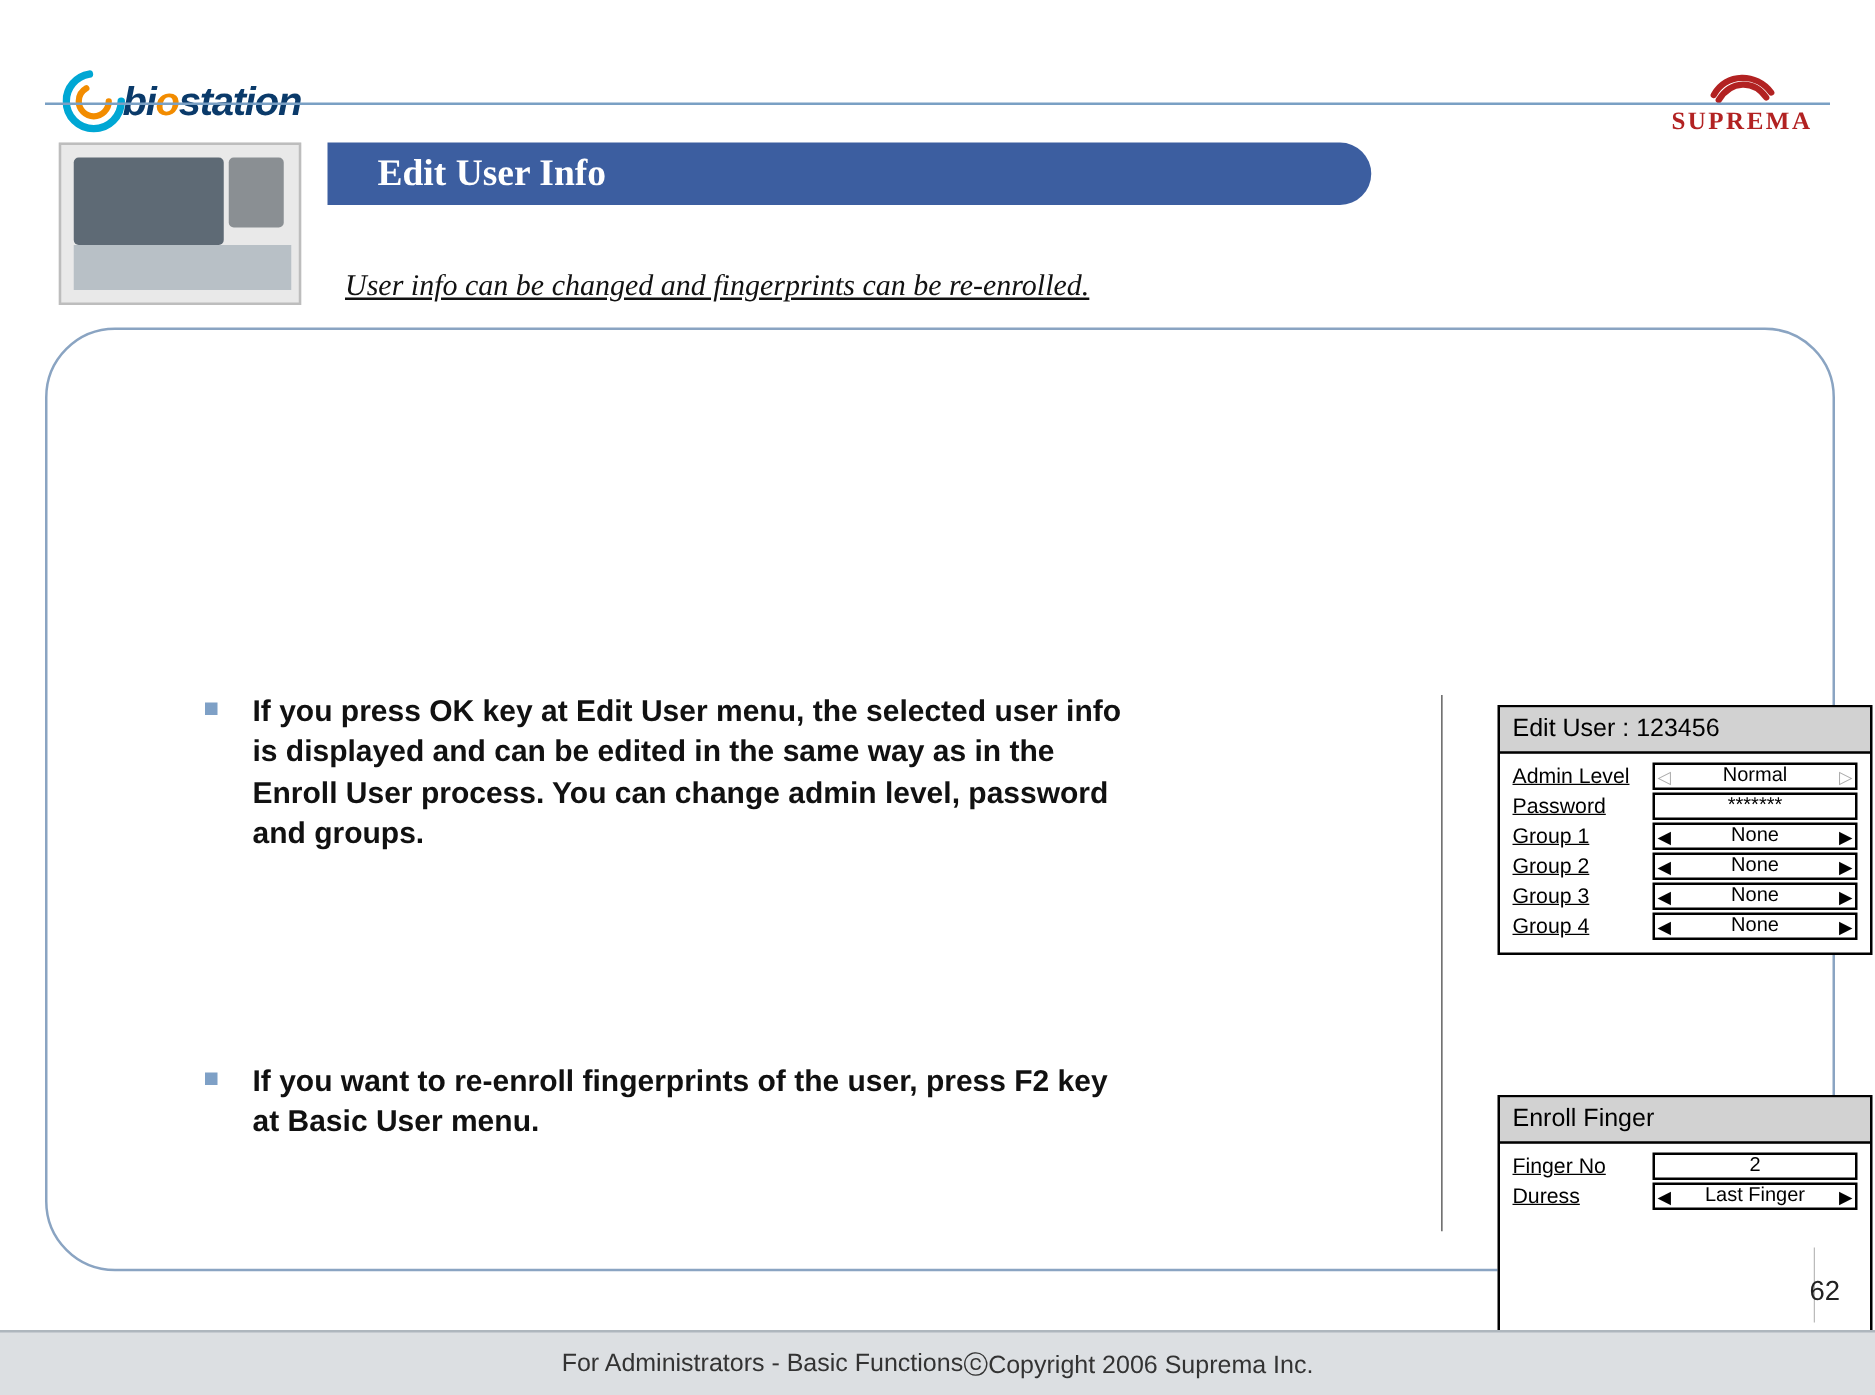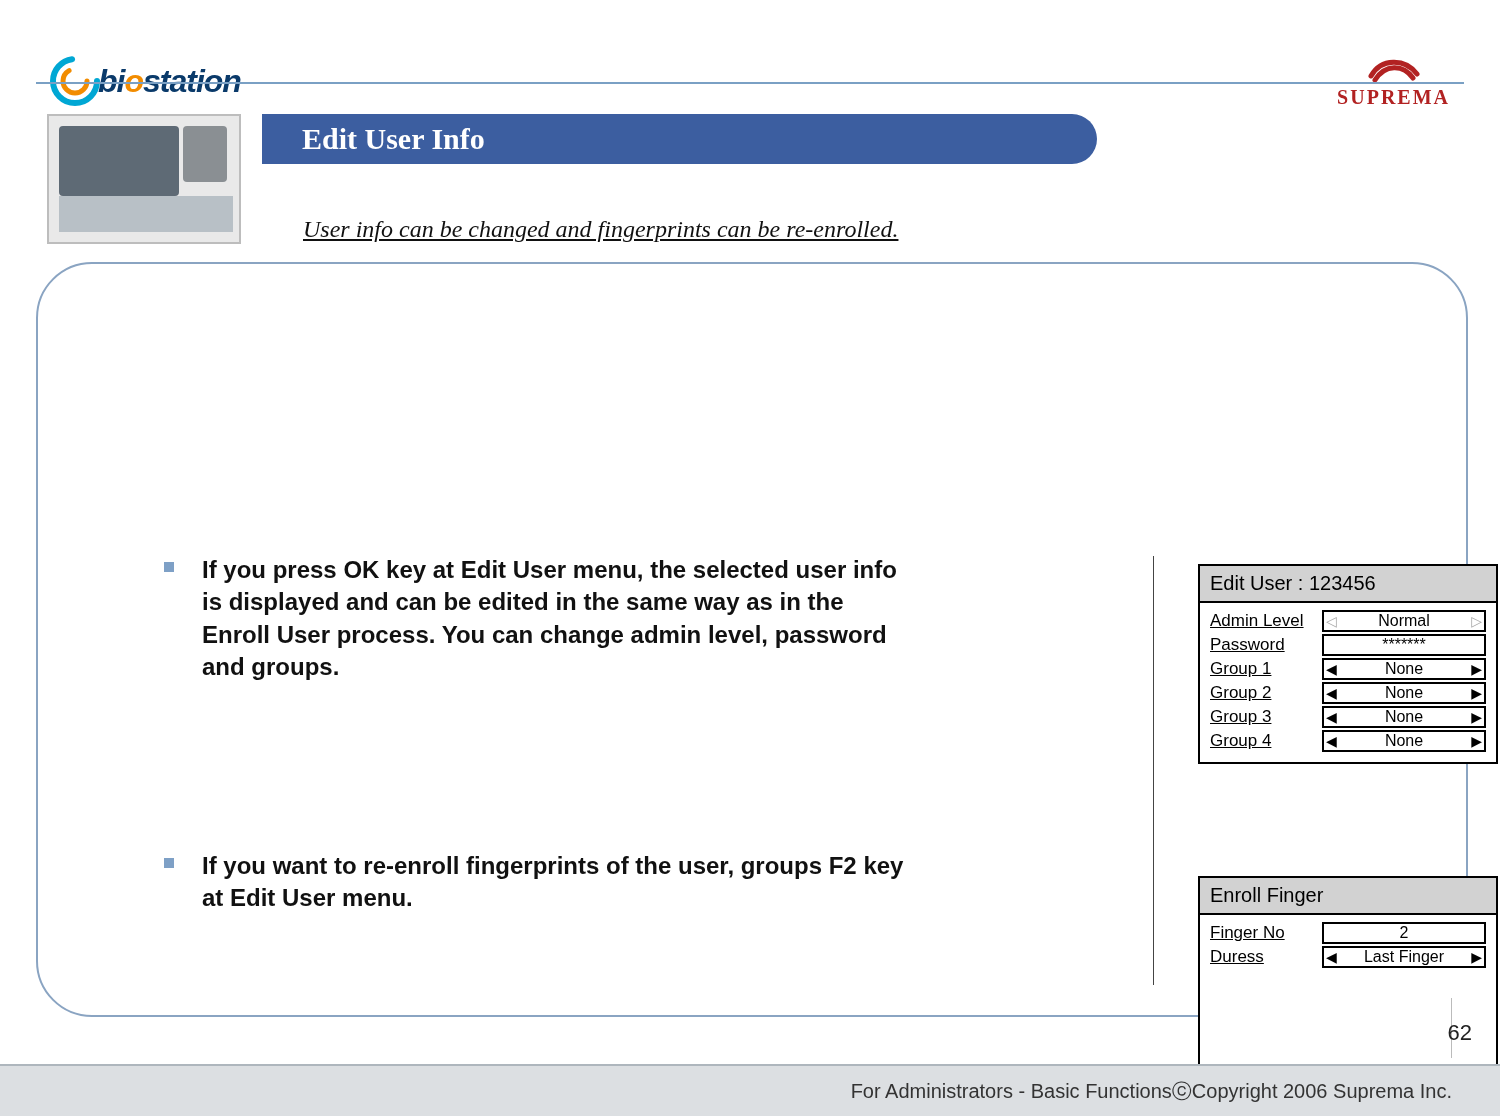--- a/index.html
+++ b/index.html
@@ -21,21 +21,21 @@
   .header-divider { position:absolute; left:36px; right:36px; top:82px; border-top:2px solid #7aa0c4; }
 
   
   .device-img { position:absolute; left:47px; top:114px; width:194px; height:130px; background:#e9e9e9; border:2px solid #bdbdbd; }
   .device-img::before { content:""; position:absolute; left:10px; top:10px; width:120px; height:70px; background:#5e6a75; border-radius:4px; }
   .device-img::after { content:""; position:absolute; right:12px; top:10px; width:44px; height:56px; background:#8a8f93; border-radius:4px; }
   .device-strip { position:absolute; left:10px; bottom:10px; width:174px; height:36px; background:#b8c0c6; }
 
   .title-pill { position:absolute; left:262px; top:114px; width:835px; height:50px; background:#3c5ea0; border-top-right-radius:25px; border-bottom-right-radius:25px; display:flex; align-items:center; padding-left:40px; }
   .title-pill-text { color:#fff; font-family:"Times New Roman", serif; font-size:30px; font-weight:bold; }
-  .subtitle { position:absolute; left:303px; top:216px; font-family:"Times New Roman", serif; font-style:italic; font-size:24px; text-decoration:underline; color:#111; }
+  .subtitle { position:absolute; left:276px; top:216px; font-family:"Times New Roman", serif; font-style:italic; font-size:24px; text-decoration:underline; color:#111; }
 
   
   .content-frame { position:absolute; left:36px; top:262px; width:1432px; height:755px; border:2px solid #8aa4c2; border-radius:56px; }
 
   .bullets-left { position:absolute; left:126px; top:290px; width:750px; }
   .bullet { display:flex; gap:28px; margin-bottom:22px; }
   .sq { width:10px; height:10px; background:#7ea0c6; margin-top:8px; flex:0 0 10px; }
   .btxt { font-size:24px; font-weight:bold; line-height:1.35; color:#111; font-family: Arial, sans-serif; }
 
   .bullets-left.second { top:586px; }
@@ -51,21 +51,21 @@
   .selector { flex:1; border:2px solid #000; display:flex; align-items:center; justify-content:space-between; padding:0 2px; height:22px; }
   .selector .val { flex:1; text-align:center; font-size:16px; }
   .arrow { font-size:14px; line-height:1; }
   .arrow.dim { color:#aaa; }
   .inputbox { flex:1; border:2px solid #000; height:22px; text-align:center; font-size:16px; display:flex; align-items:center; justify-content:center; }
 
   .panel.edit { left:1160px; top:300px; height:200px; }
   .panel.enroll { left:1160px; top:612px; height:215px; }
 
   
-  .footer-bar { position:absolute; left:0; right:0; bottom:0; height:52px; background:#dcdfe2; border-top:2px solid #aeb6bd; display:flex; align-items:center; justify-content:flex-end; padding:0 48px; }
+  .footer-bar { position:absolute; left:0; right:0; bottom:0; height:52px; background:#dcdfe2; border-top:2px solid #aeb6bd; display:flex; align-items:center; justify-content:center; padding:0 48px; }
   .footer-left { font-size:20px; color:#333; }
   .footer-right { font-size:20px; color:#333; }
   .page-num { position:absolute; right:28px; bottom:70px; font-size:22px; color:#222; }
   .page-num-line { position:absolute; right:48px; bottom:58px; width:1px; height:60px; background:#bbb; }
 </style>
 </head>
 <body>
 
 <div class="page">
 
@@ -104,21 +104,21 @@
     <div class="bullets-left">
       <div class="bullet">
         <div class="sq"></div>
         <div class="btxt">If you press OK key at Edit User menu, the selected user info is displayed and can be edited in the same way as in the Enroll User process. You can change admin level, password and groups.</div>
       </div>
     </div>
 
     <div class="bullets-left second">
       <div class="bullet">
         <div class="sq"></div>
-        <div class="btxt">If you want to re-enroll fingerprints of the user, groups F2 key at Edit User menu.</div>
+        <div class="btxt">If you want to re-enroll fingerprints of the user, press F2 key at Basic User menu.</div>
       </div>
     </div>
 
     <div class="vline"></div>
 
     <div class="panel edit">
       <div class="panel-title">Edit User : 123456</div>
       <div class="panel-body">
         <div class="row">
           <div class="lbl">Admin Level</div>

